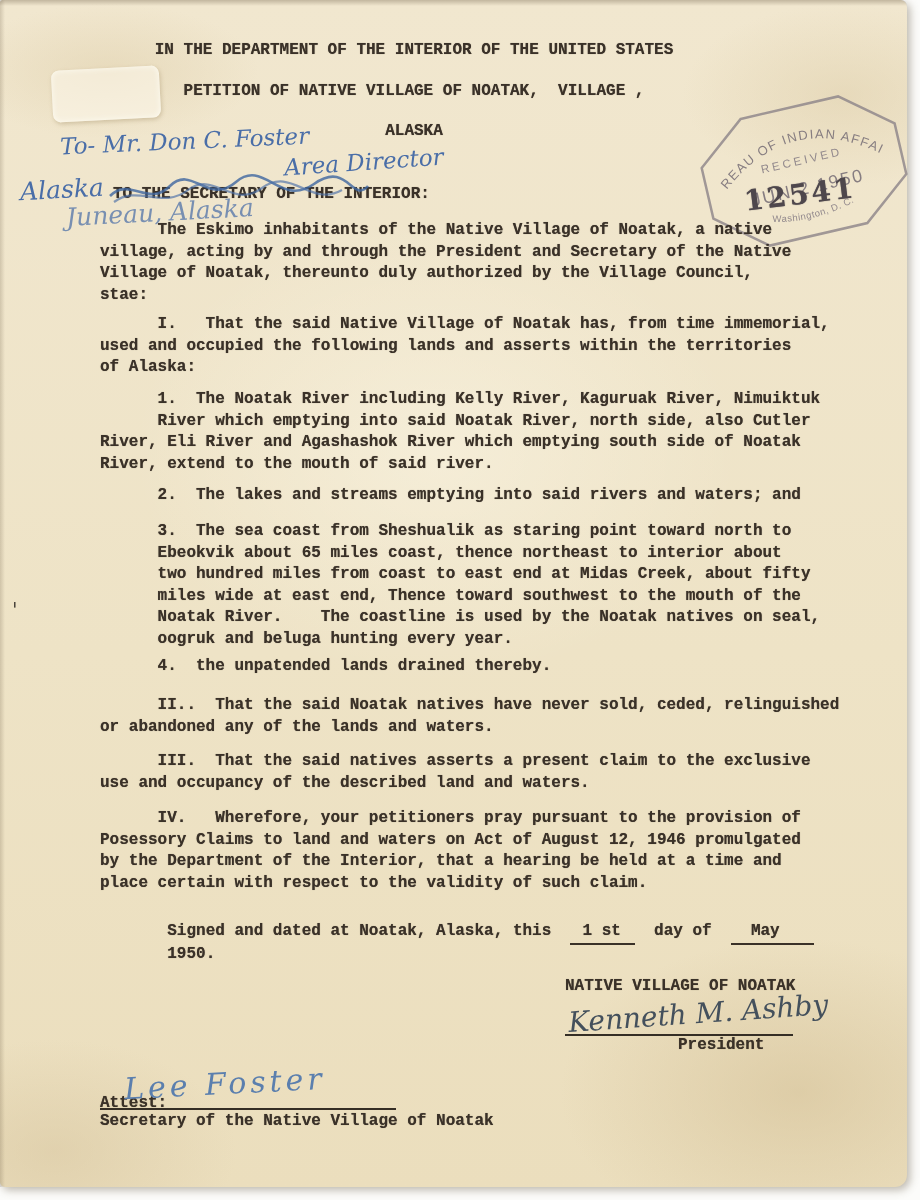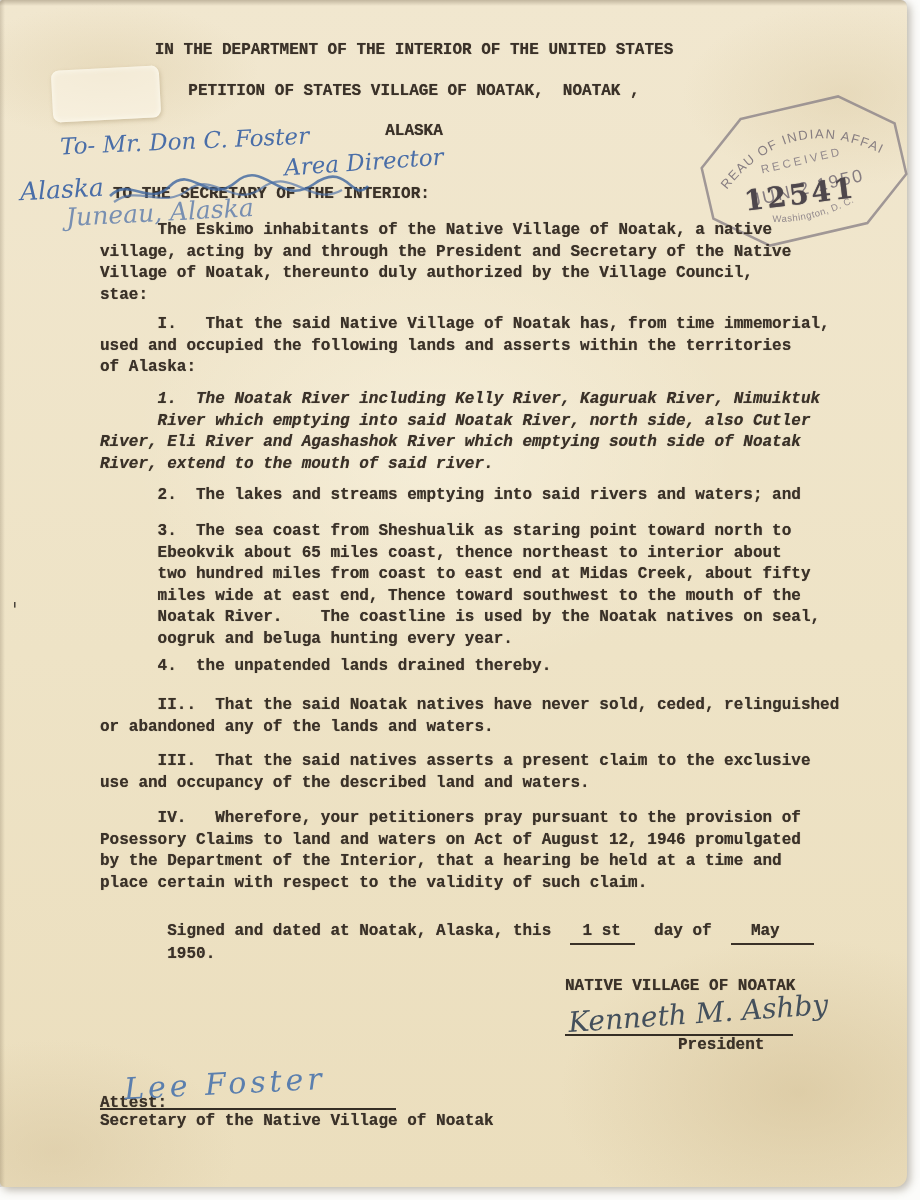--- a/index.html
+++ b/index.html
@@ -83,21 +83,21 @@
   }
 </style>
 </head>
 <body>
 
 <div class="paper">
 
   <div class="abs staple-mark"></div>
 
   <div class="abs typed centered" style="top:40px;">IN THE DEPARTMENT OF THE INTERIOR OF THE UNITED STATES</div>
-  <div class="abs typed centered" style="top:81px;">PETITION OF STATES VILLAGE OF NOATAK,  NOATAK ,</div>
+  <div class="abs typed centered" style="top:81px;">PETITION OF NATIVE VILLAGE OF NOATAK,  VILLAGE ,</div>
   <div class="abs typed centered" style="top:121px;">ALASKA</div>
 
   <div class="abs stamp">
     <svg width="212" height="142" viewBox="0 0 212 142">
       <polygon points="56,6 156,6 205,45 205,97 156,136 56,136 7,97 7,45" fill="none" stroke="#8a8187" stroke-width="2.5" opacity="0.85"></polygon>
       <path id="stampArcTop" d="M 24,74 Q 106,6 188,74" fill="none"></path>
       <text font-family="Liberation Sans, sans-serif" font-size="13" letter-spacing="1.5" fill="#7e757b">
         <textPath href="#stampArcTop" startOffset="50%" text-anchor="middle">BUREAU OF INDIAN AFFAIRS</textPath>
       </text>
       <text x="106" y="64" text-anchor="middle" font-family="Liberation Sans, sans-serif" font-size="11.5" letter-spacing="3" fill="#8a8187">RECEIVED</text>
@@ -121,21 +121,21 @@
     <path d="M10,34 C 34,16 58,42 84,22 S 128,42 158,20 S 206,40 238,22" fill="none" stroke="#4a6ea8" stroke-width="2.2" opacity="0.65"></path>
   </svg>
 
   <div class="abs typed" style="left:100px;top:220px;">      The Eskimo inhabitants of the Native Village of Noatak, a native
 village, acting by and through the President and Secretary of the Native
 Village of Noatak, thereunto duly authorized by the Village Council,
 stae:</div>
   <div class="abs typed" style="left:100px;top:314px;">      I.   That the said Native Village of Noatak has, from time immemorial,
 used and occupied the following lands and asserts within the territories
 of Alaska:</div>
-  <div class="abs typed" style="left:100px;top:389px;font-style:italic;">      1.  The Noatak River including Kelly River, Kaguruak River, Nimuiktuk
+  <div class="abs typed" style="left:100px;top:389px;">      1.  The Noatak River including Kelly River, Kaguruak River, Nimuiktuk
       River which emptying into said Noatak River, north side, also Cutler
 River, Eli River and Agashashok River which emptying south side of Noatak
 River, extend to the mouth of said river.</div>
   <div class="abs typed" style="left:100px;top:485px;">      2.  The lakes and streams emptying into said rivers and waters; and</div>
   <div class="abs typed" style="left:100px;top:521px;">      3.  The sea coast from Sheshualik as staring point toward north to
       Ebeokvik about 65 miles coast, thence northeast to interior about
       two hundred miles from coast to east end at Midas Creek, about fifty
       miles wide at east end, Thence toward southwest to the mouth of the
       Noatak River.    The coastline is used by the Noatak natives on seal,
       oogruk and beluga hunting every year.</div>

